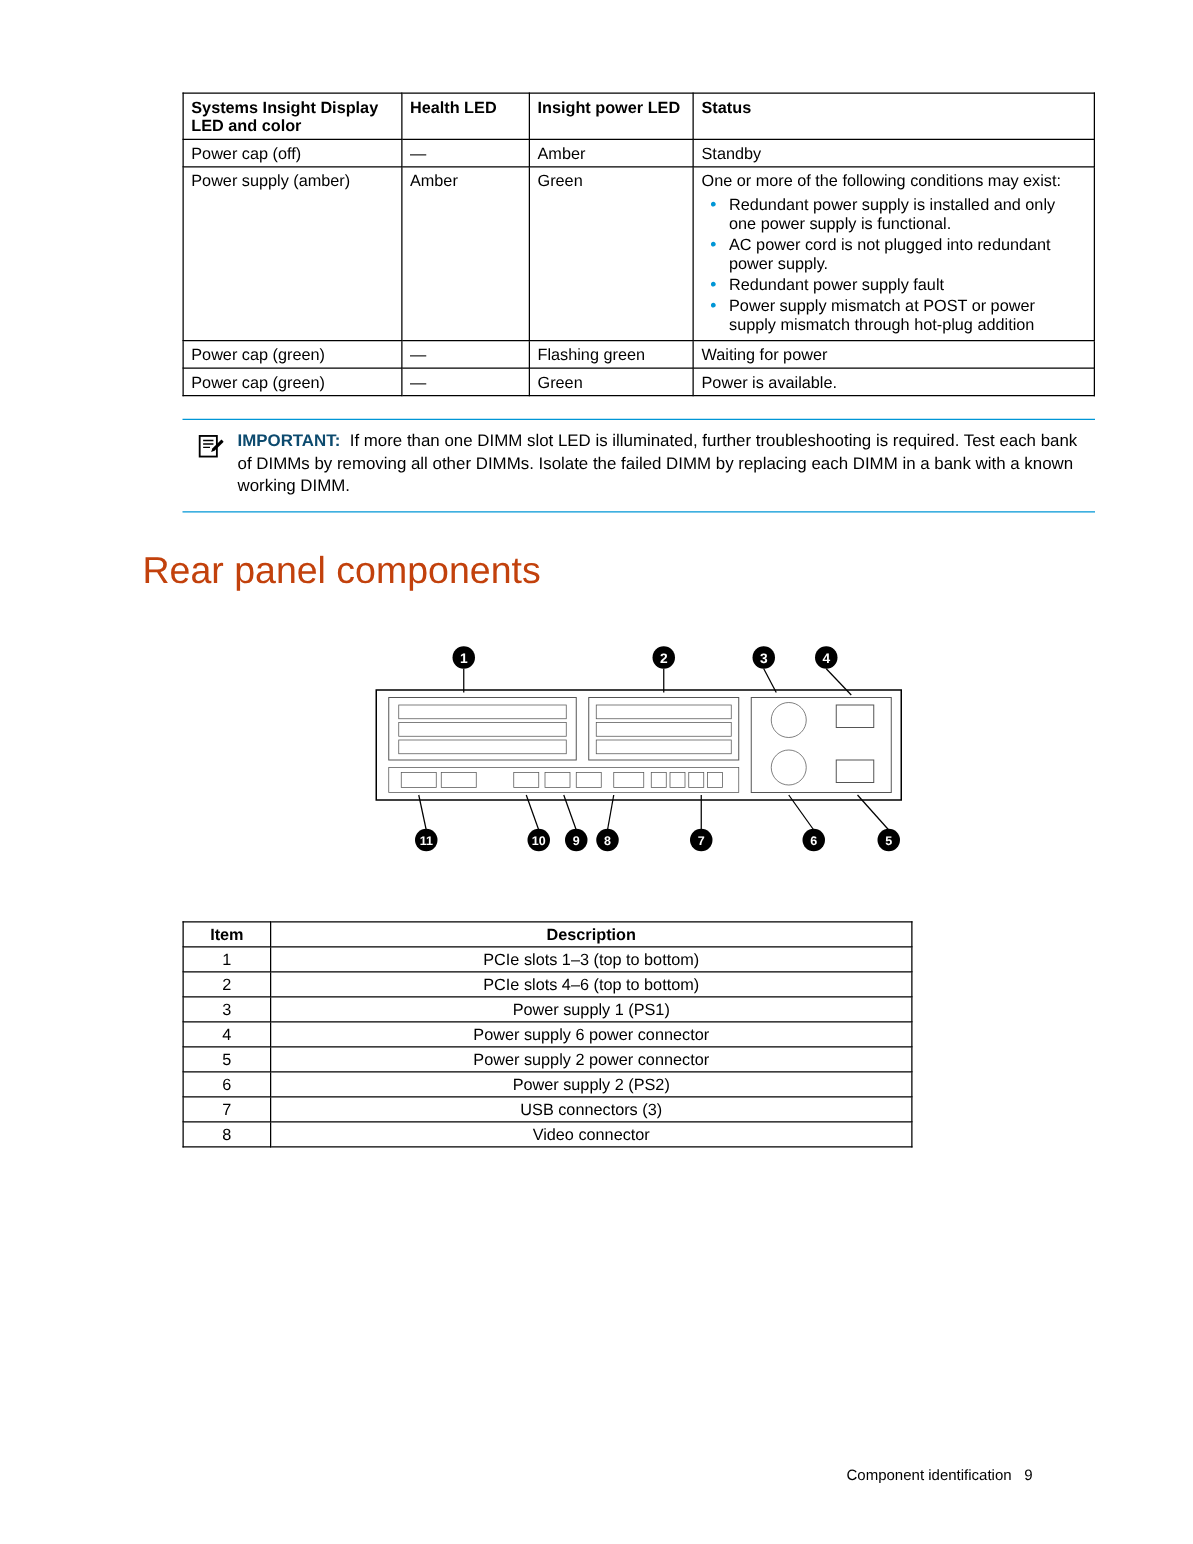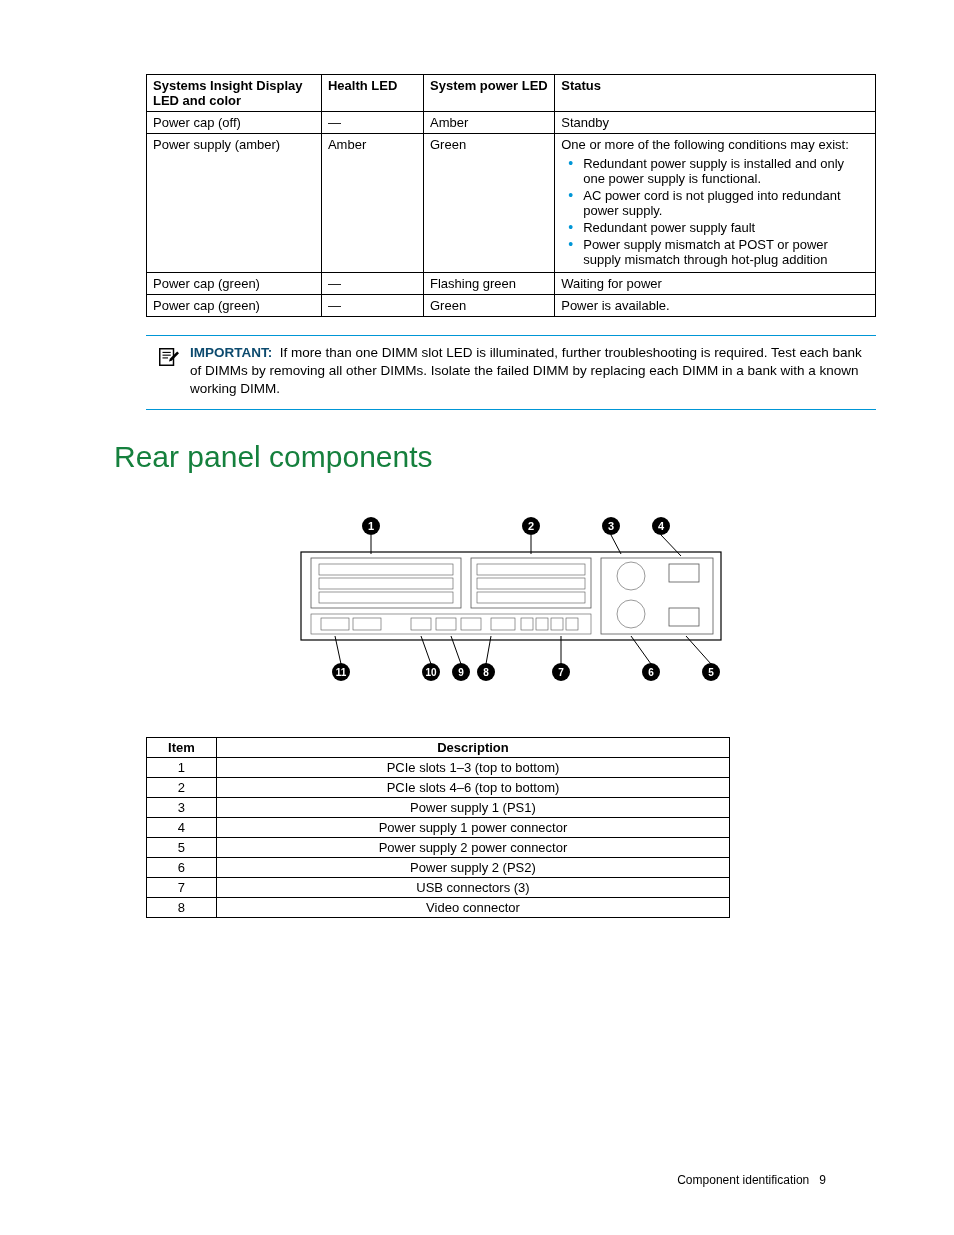--- a/index.html
+++ b/index.html
@@ -69,21 +69,21 @@
     font-size: 13.5px;
     line-height: 1.35;
   }
   .important-label {
     color: #0c4a6e;
     font-weight: bold;
   }
   h2.section {
     font-size: 30px;
     font-weight: normal;
-    color: #15803d;
+    color: #c2410c;
     margin: 30px 0 10px -32px;
     font-family: "Futura", "Trebuchet MS", Arial, sans-serif;
   }
   .diagram-wrap {
     text-align: center;
     margin: 40px 0 50px 0;
   }
   table.items {
     border-collapse: collapse;
     width: 80%;
@@ -106,21 +106,21 @@
 </head>
 <body>
 
 <div class="page">
 
   <table class="led">
     <thead>
       <tr>
         <th style="width:24%">Systems Insight Display LED and color</th>
         <th style="width:14%">Health LED</th>
-        <th style="width:18%">System power LED</th>
+        <th style="width:18%">Insight power LED</th>
         <th>Status</th>
       </tr>
     </thead>
     <tbody>
       <tr>
         <td>Power cap (off)</td>
         <td>—</td>
         <td>Amber</td>
         <td>Standby</td>
       </tr>
@@ -268,21 +268,21 @@
       <tr>
           <td>2</td>
           <td>PCIe slots 4–6 (top to bottom)</td>
         </tr>
       <tr>
           <td>3</td>
           <td>Power supply 1 (PS1)</td>
         </tr>
       <tr>
           <td>4</td>
-          <td>Power supply 1 power connector</td>
+          <td>Power supply 6 power connector</td>
         </tr>
       <tr>
           <td>5</td>
           <td>Power supply 2 power connector</td>
         </tr>
       <tr>
           <td>6</td>
           <td>Power supply 2 (PS2)</td>
         </tr>
       <tr>

